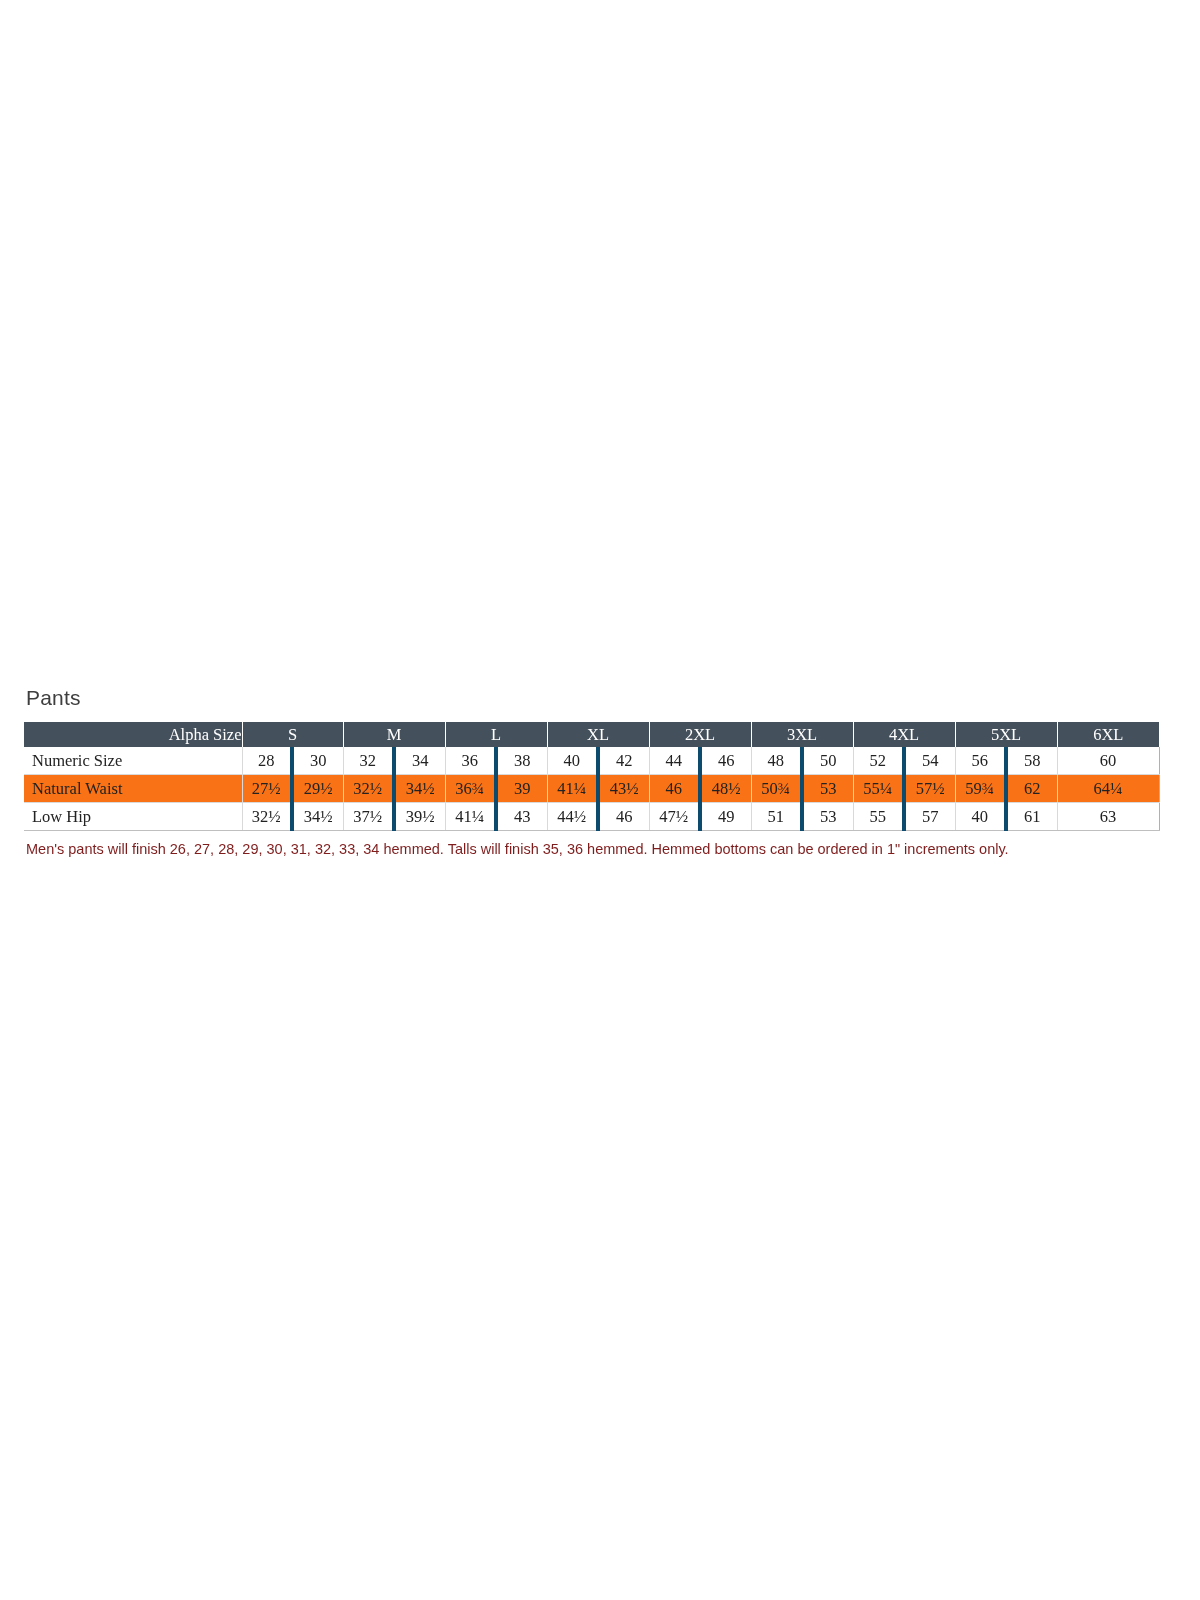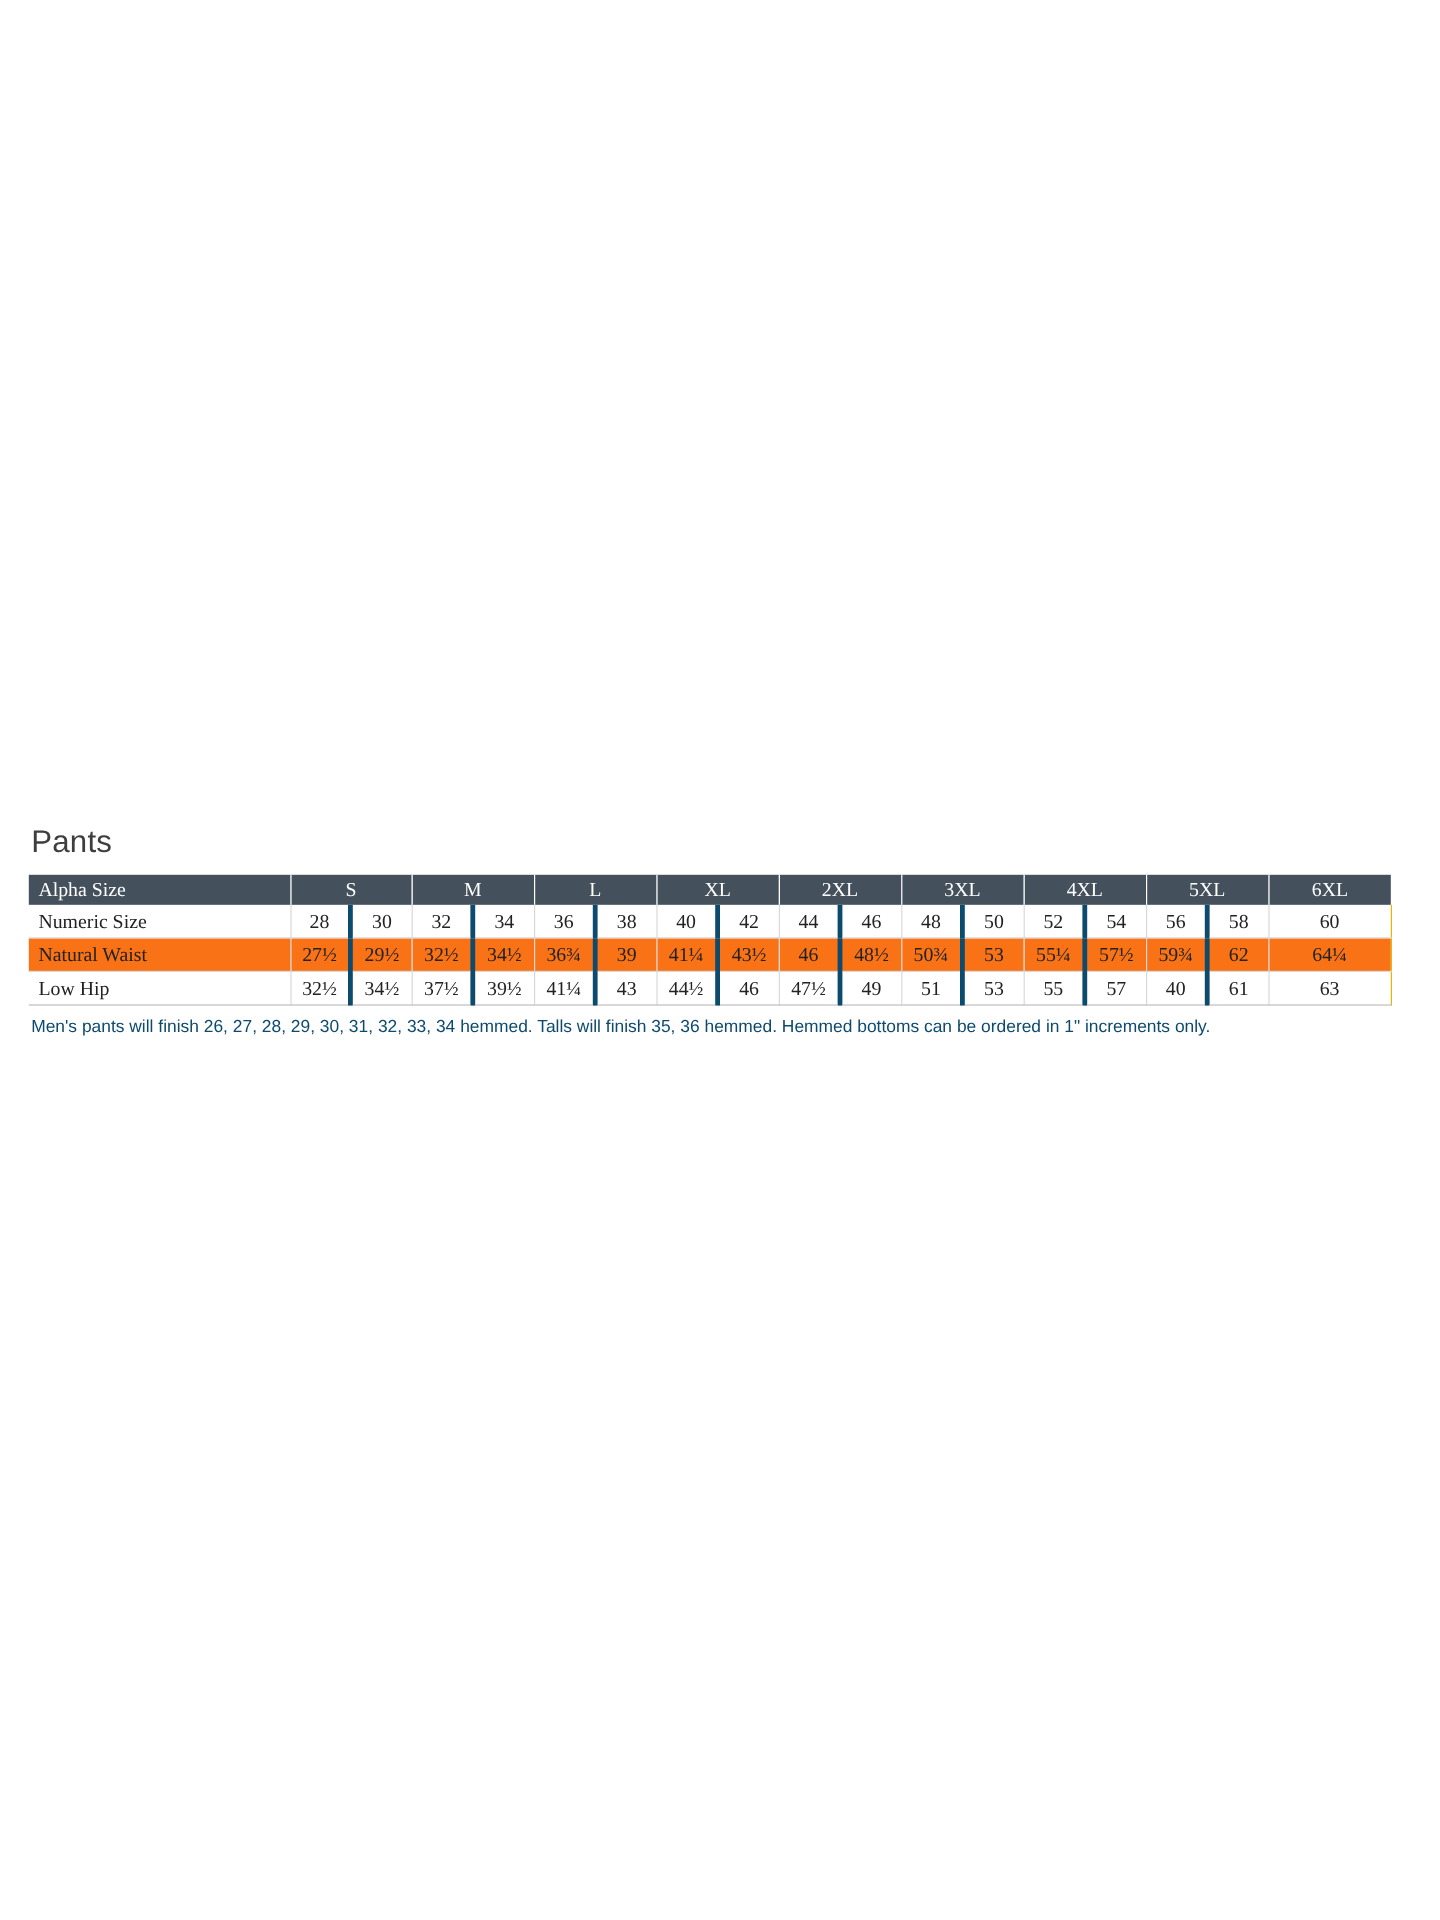--- a/index.html
+++ b/index.html
@@ -18,21 +18,21 @@
 
   .sheet {
     position: absolute;
     left: 24px;
     top: 686px;
     width: 1152px;
   }
 
   .page-title {
     font-family: "Liberation Sans", sans-serif;
-    font-size: 26px;
+    font-size: 21px;
     font-weight: 400;
     color: #3e3e3e;
     letter-spacing: 0.2px;
     margin: 0 0 12px 2px;
   }
 
   table.size-chart {
     border-collapse: collapse;
     width: 1126px;
     table-layout: fixed;
@@ -47,21 +47,21 @@
     font-family: "Liberation Serif", serif;
     font-size: 16.5px;
     height: 25px;
     line-height: 25px;
     padding: 0;
     border-right: 1px solid #ffffff;
     text-align: center;
     vertical-align: middle;
   }
   table.size-chart thead th.alpha-head {
-    text-align: left;
+    text-align: right;
     padding-left: 8px;
     border-right: 1px solid #ffffff;
   }
   table.size-chart thead th:last-child {
     border-right: none;
   }
 
   table.size-chart tbody td {
     height: 27px;
     line-height: 27px;
@@ -95,21 +95,21 @@
   table.size-chart tbody tr.alt td {
     background: #f97316;
   }
 
   .footnote {
     margin-top: 9px;
     margin-left: 2px;
     font-family: "Liberation Sans", sans-serif;
     font-size: 14.5px;
     line-height: 1.35;
-    color: #0c4a6e;
+    color: #7f1d1d;
     max-width: 1120px;
   }
   .footnote div { white-space: pre-wrap; }
 </style>
 </head>
 <body>
 
 <div class="sheet">
 
   <h1 class="page-title">Pants</h1>

